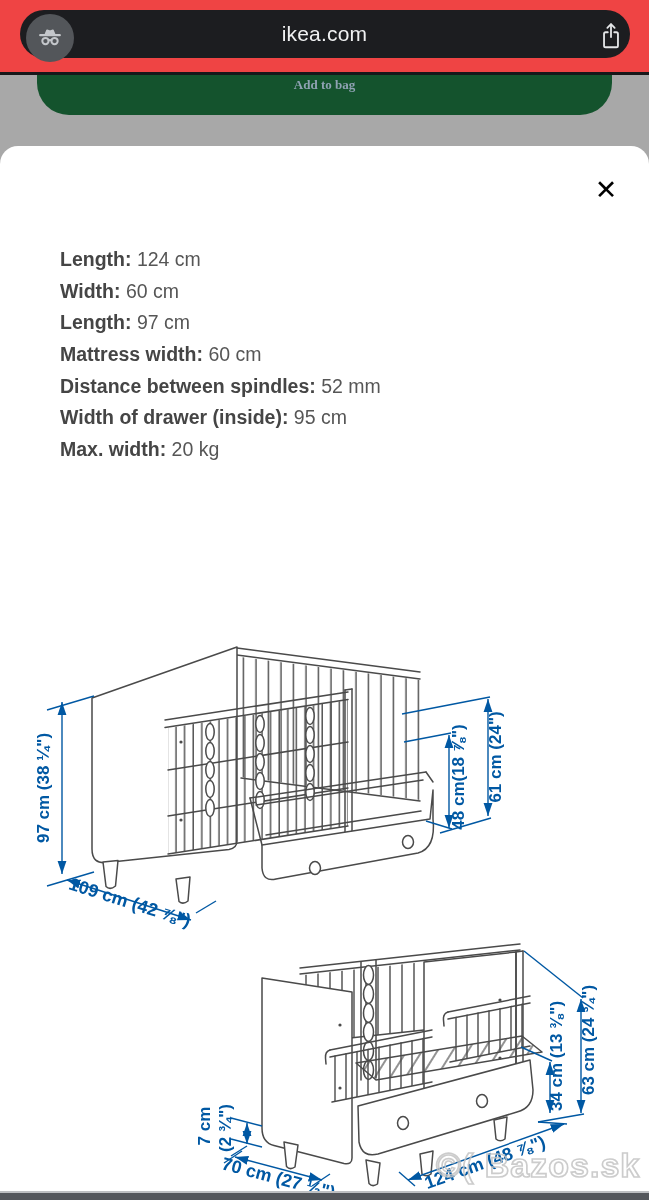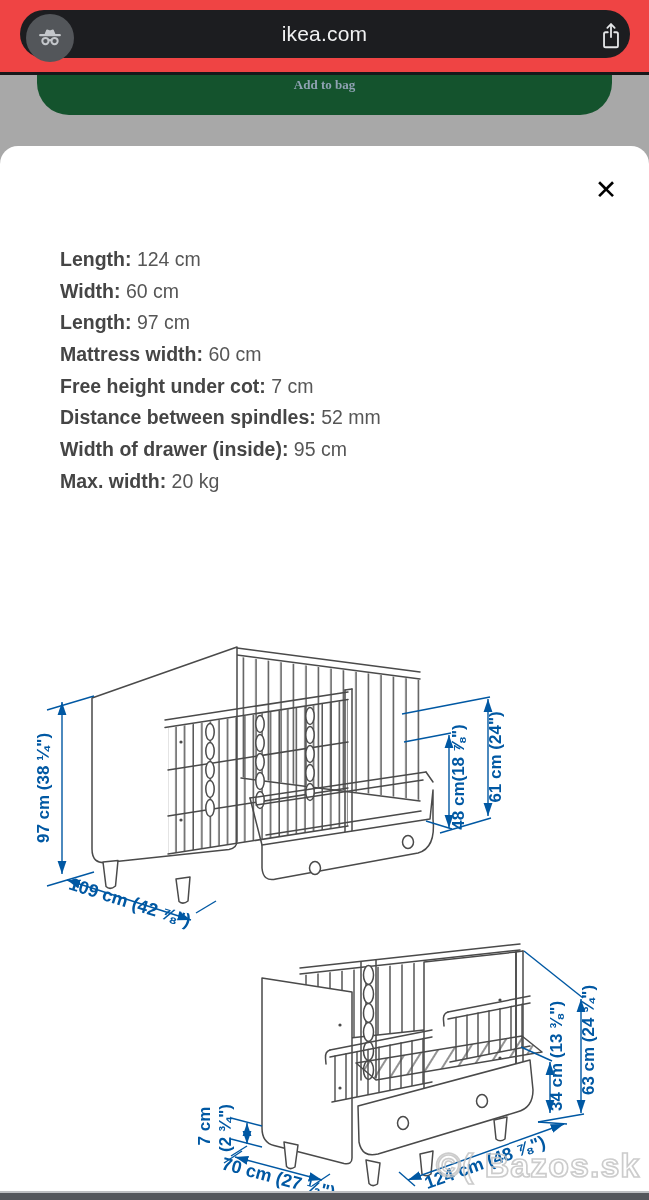--- a/index.html
+++ b/index.html
@@ -79,21 +79,20 @@
 </div>
 
 <div class="sheet">
   <button class="close-btn">✕</button>
 
   <div class="specs">
     <div><b>Length:</b> <span>124 cm</span></div>
     <div><b>Width:</b> <span>60 cm</span></div>
     <div><b>Length:</b> <span>97 cm</span></div>
     <div><b>Mattress width:</b> <span>60 cm</span></div>
-    <div><b>Free height under cot:</b> <span>7 cm</span></div>
     <div><b>Distance between spindles:</b> <span>52 mm</span></div>
     <div><b>Width of drawer (inside):</b> <span>95 cm</span></div>
     <div><b>Max. width:</b> <span>20 kg</span></div>
   </div>
 
   <svg class="svg1" width="649" height="310" viewBox="0 0 649 310">
     <defs>
       <marker id="ah1" viewBox="0 0 10 10" refX="10" refY="5" markerWidth="9.5" markerHeight="9.5" orient="auto-start-reverse">
         <path d="M10,5 L0,1.6 L0,8.4 Z" fill="#0058a3"></path>
       </marker>

